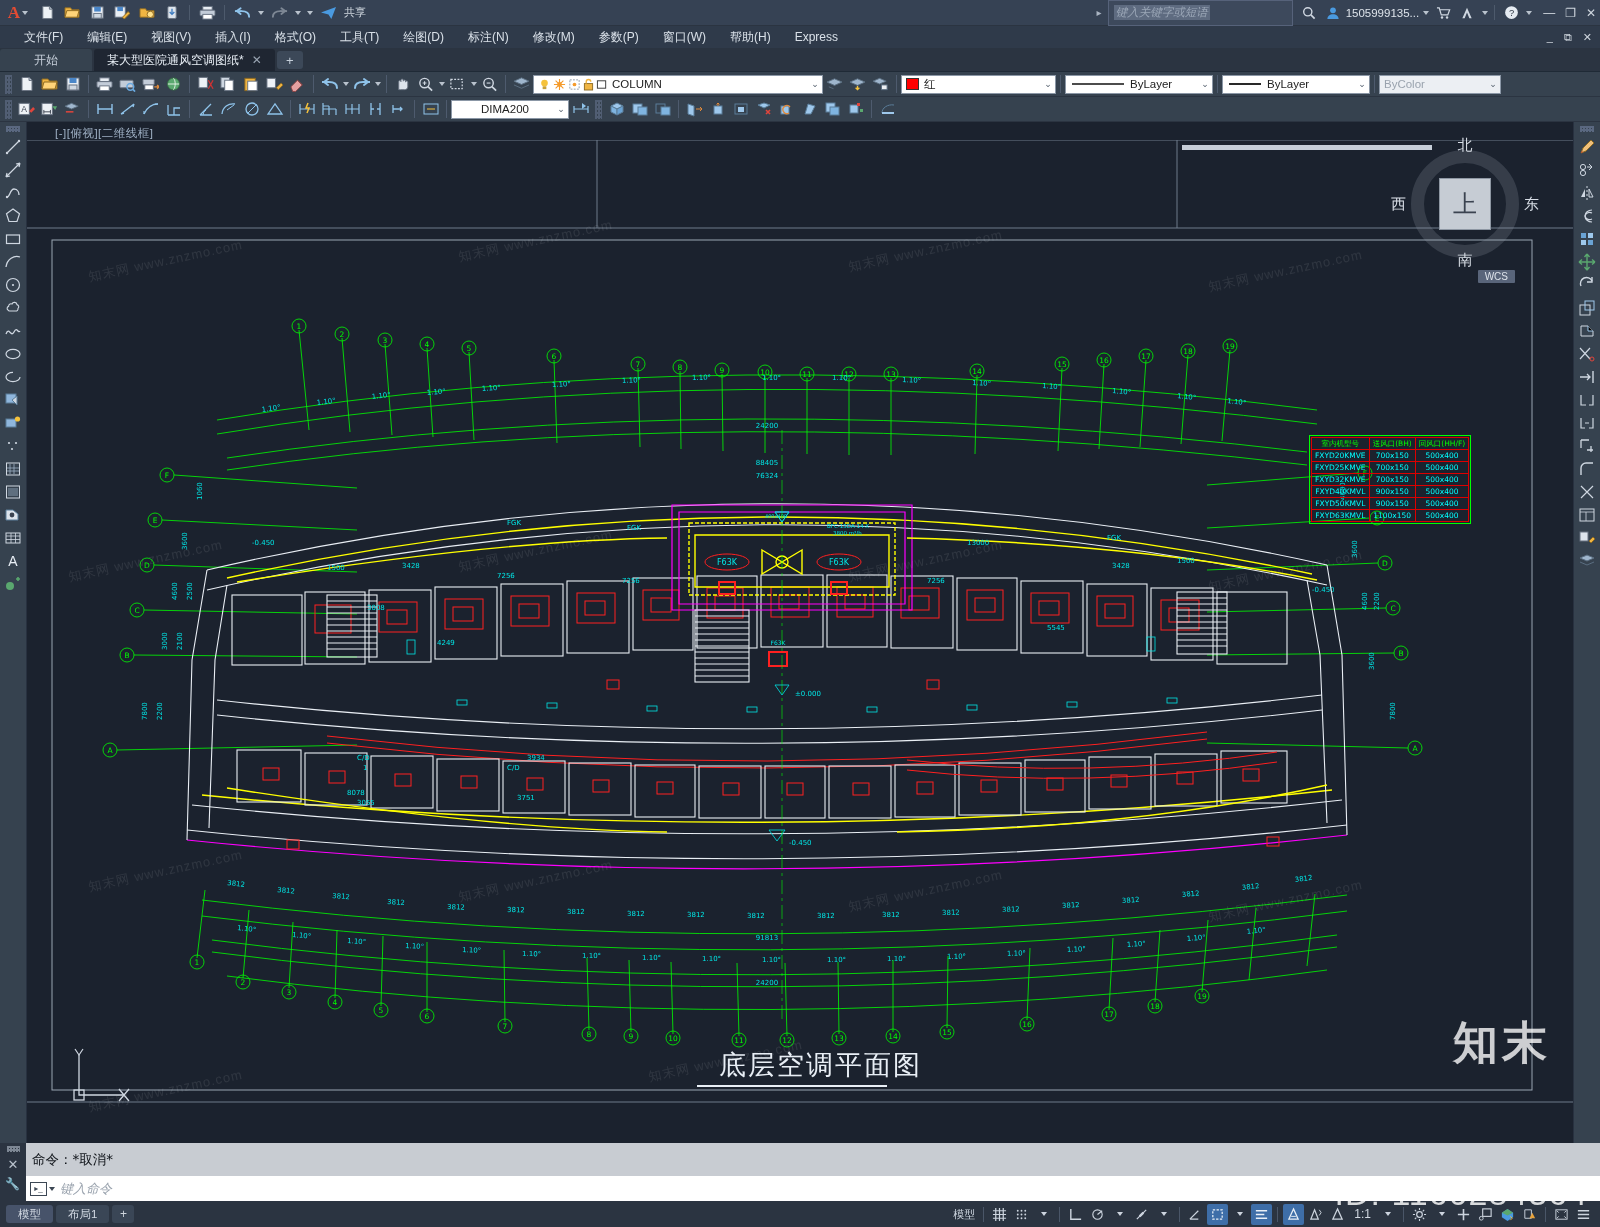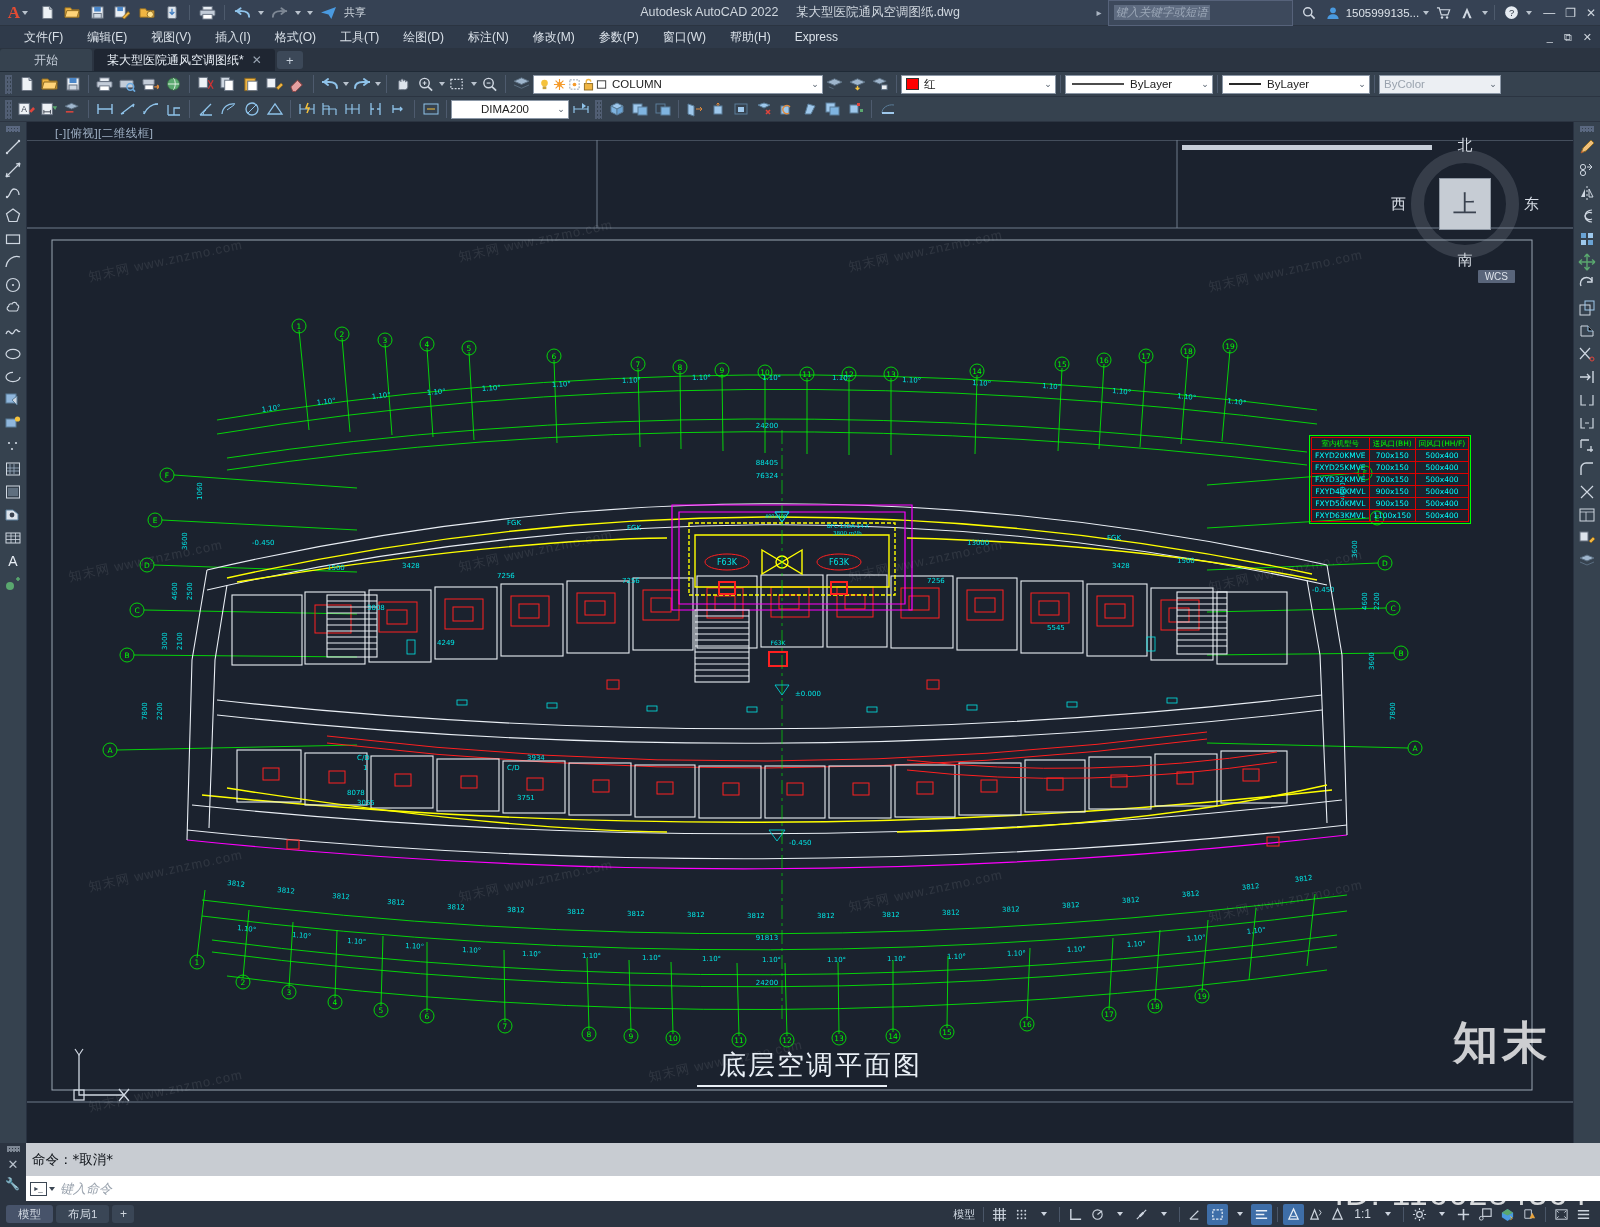--- a/index.html
+++ b/index.html
@@ -266,24 +266,20 @@
           <i></i>
         </div>
       <div class="qicon">
         <svg width="17" height="15" viewBox="0 0 18 16">
             <path d="M1 8l16-6-5 13-3-5z" fill="#4a9ae0"></path>
           </svg>
         </div>
       <span class="share-lbl">共享</span>
     </div>
 
-    <div class="title-center">
-      <span>Autodesk AutoCAD 2022</span>
-      <span class="tfile">某大型医院通风空调图纸.dwg</span>
-    </div>
 
     <div class="tb-right">
       <span class="arrow-left">▸</span>
       <div class="search-box">
         <span>键入关键字或短语</span>
       </div>
       <div class="qicon">
         <svg width="14" height="14" viewBox="0 0 15 15">
             <circle cx="6.2" cy="6.2" r="4.4" fill="none" stroke="#cfd7e1" stroke-width="1.5"></circle>
             <path d="M9.6 9.6L13.5 13.5" stroke="#cfd7e1" stroke-width="1.8"></path>

